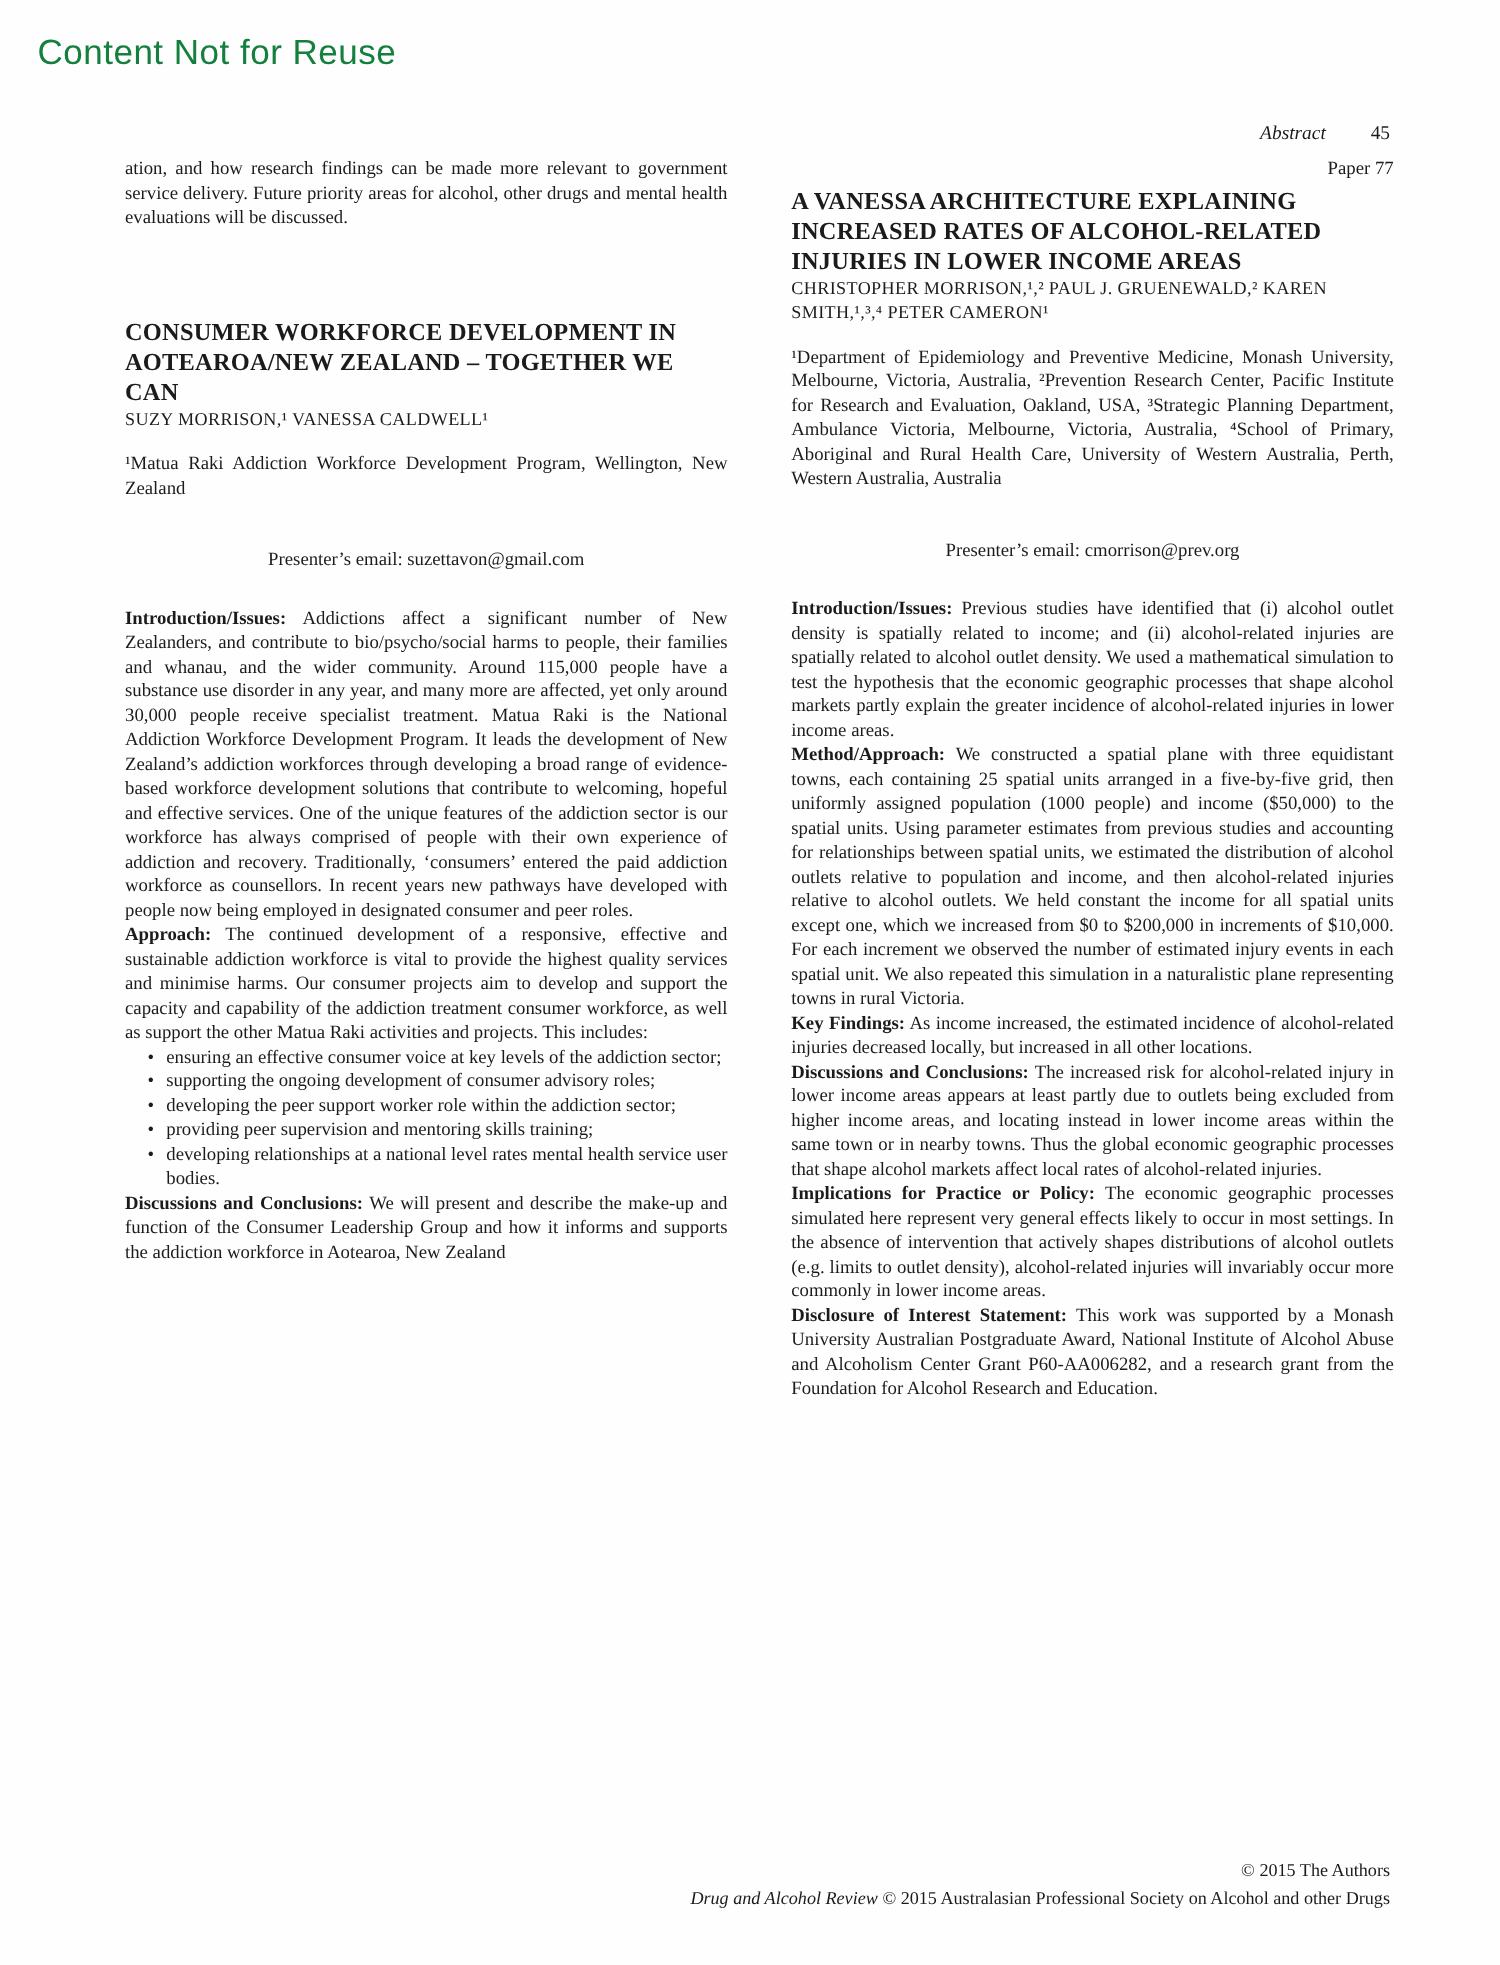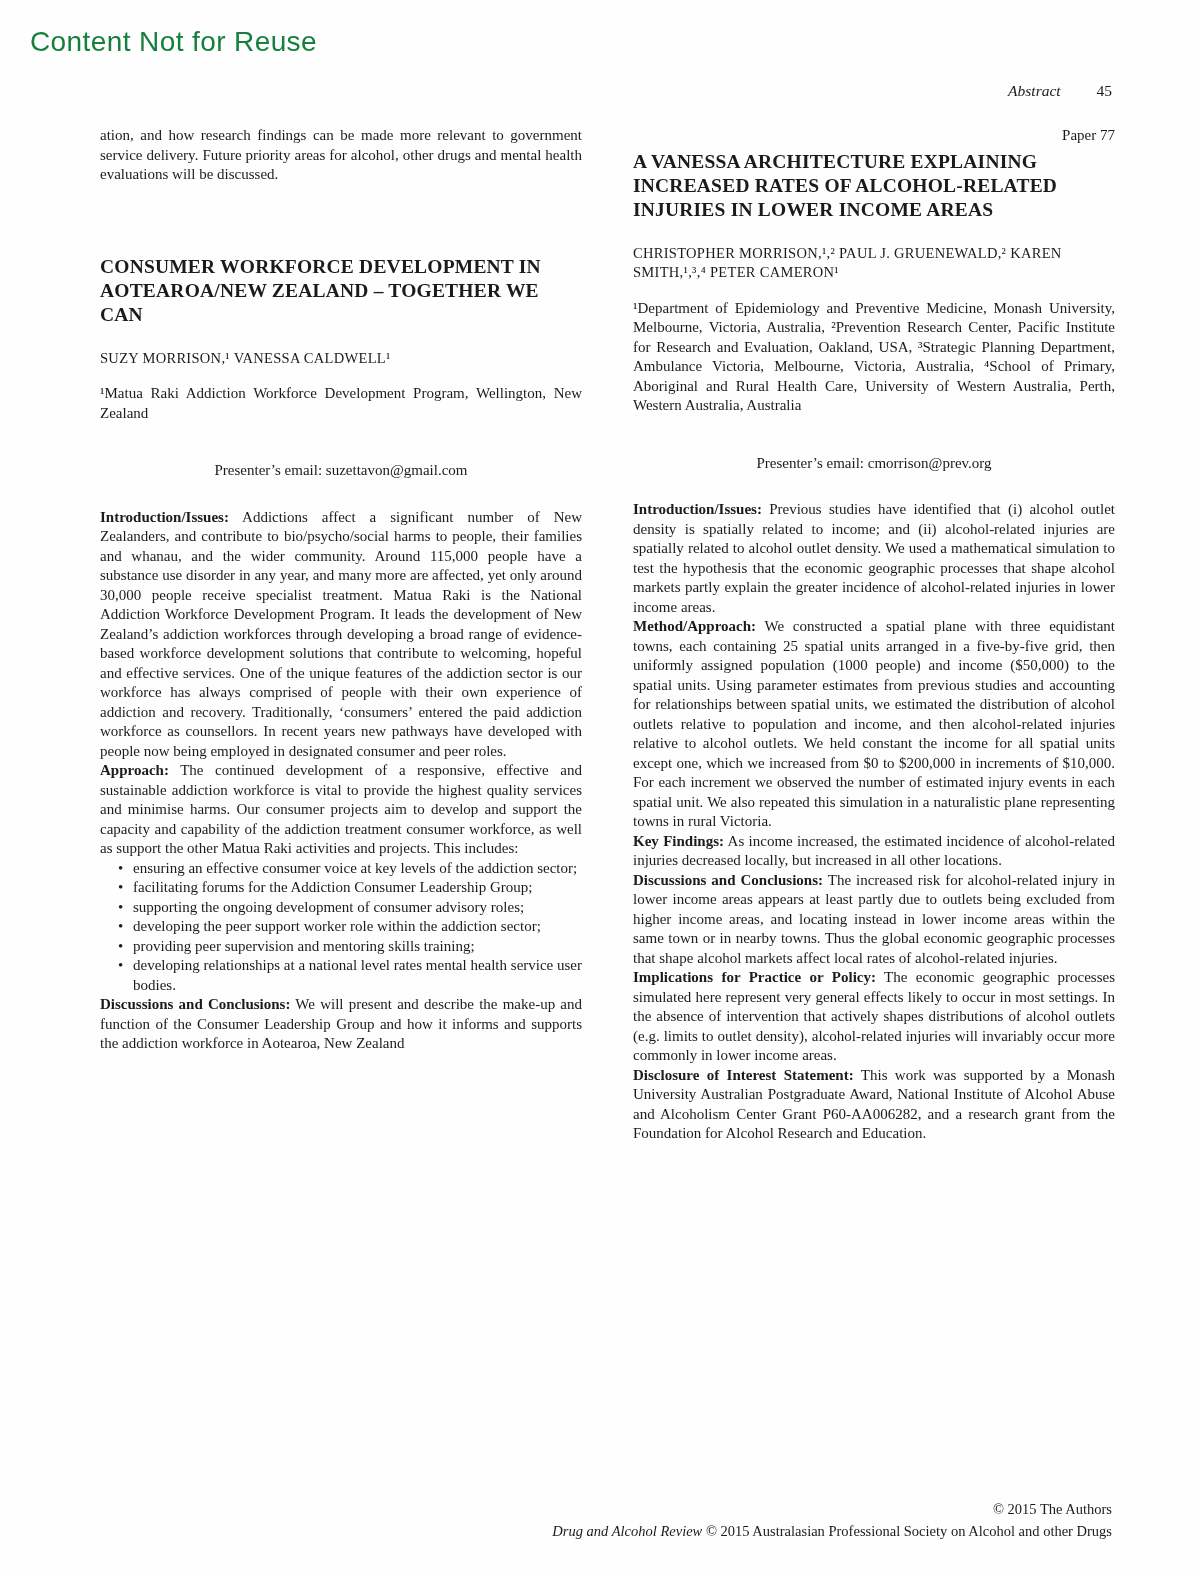--- a/index.html
+++ b/index.html
@@ -15,21 +15,21 @@
     width: 1200px; height: 1572px;
     background: #fefefe;
     overflow: hidden;
   }
   .watermark {
     position: absolute; left: 30px; top: 26px;
     font-family: "Liberation Sans", sans-serif;
     font-size: 28px; color: #15803d; letter-spacing: 0.4px;
   }
   .running-head {
-    position: absolute; top: 82px; right: 88px;
+    position: absolute; top: 98px; right: 88px;
     font-size: 15.5px; color: #1b1b1b;
   }
   .rh-title { font-style: italic; }
   .rh-page { display: inline-block; margin-left: 32px; }
 
   .col {
     position: absolute; top: 126px; width: 482px;
     font-size: 15px; line-height: 19.5px;
     text-align: justify; hyphens: auto; -webkit-hyphens: auto;
   }
@@ -38,30 +38,30 @@
 
   .para { margin: 0; }
   .paper-block { margin-top: 70px; }
   .paper-label { font-size: 15px; text-align: right; }
   .paper-title {
     margin: 4px 0 0 0;
     font-size: 19.5px; line-height: 24px;
     font-weight: bold; letter-spacing: 0.2px;
     text-align: left;
   }
-  .authors { margin-top: 22px; font-size: 14.5px; letter-spacing: 0.3px; text-align: left; }
+  .authors { font-size: 14.5px; letter-spacing: 0.3px; text-align: left; }
   .affiliation { margin-top: 16px; }
   .email-line { margin-top: 38px; text-align: center; }
   .sections { margin-top: 27px; }
   .bullets { list-style: none; margin: 0 0 0 18px; padding: 0; }
   .bullets li { position: relative; padding-left: 15px; }
   .bullets li::before { content: "\2022"; position: absolute; left: 0; }
 
   .footer {
-    position: absolute; right: 88px; bottom: 30px;
+    position: absolute; right: 88px; bottom: 42px;
     text-align: right; font-size: 14.5px; line-height: 22px;
     color: #1b1b1b;
   }
   .footer .italic { font-style: italic; }
 </style>
 </head>
 <body>
 
 <div class="page">
 
@@ -88,21 +88,20 @@
         <p class="para">
           <strong>Introduction/Issues:</strong>
           <span>Addictions affect a significant number of New Zealanders, and contribute to bio/psycho/social harms to people, their families and whanau, and the wider community. Around 115,000 people have a substance use disorder in any year, and many more are affected, yet only around 30,000 people receive specialist treatment. Matua Raki is the National Addiction Workforce Development Program. It leads the development of New Zealand’s addiction workforces through developing a broad range of evidence-based workforce development solutions that contribute to welcoming, hopeful and effective services. One of the unique features of the addiction sector is our workforce has always comprised of people with their own experience of addiction and recovery. Traditionally, ‘consumers’ entered the paid addiction workforce as counsellors. In recent years new pathways have developed with people now being employed in designated consumer and peer roles.</span>
         </p>
         <p class="para">
           <strong>Approach:</strong>
           <span>The continued development of a responsive, effective and sustainable addiction workforce is vital to provide the highest quality services and minimise harms. Our consumer projects aim to develop and support the capacity and capability of the addiction treatment consumer workforce, as well as support the other Matua Raki activities and projects. This includes:</span>
         </p>
         <ul class="bullets">
           <li>ensuring an effective consumer voice at key levels of the addiction sector;</li>
-          <li>facilitating forums for the Addiction Consumer Leadership Group;</li>
           <li>supporting the ongoing development of consumer advisory roles;</li>
           <li>developing the peer support worker role within the addiction sector;</li>
           <li>providing peer supervision and mentoring skills training;</li>
           <li>developing relationships at a national level rates mental health service user bodies.</li>
         </ul>
         <p class="para">
           <strong>Discussions and Conclusions:</strong>
           <span>We will present and describe the make-up and function of the Consumer Leadership Group and how it informs and supports the addiction workforce in Aotearoa, New Zealand</span>
         </p>
       </div>

